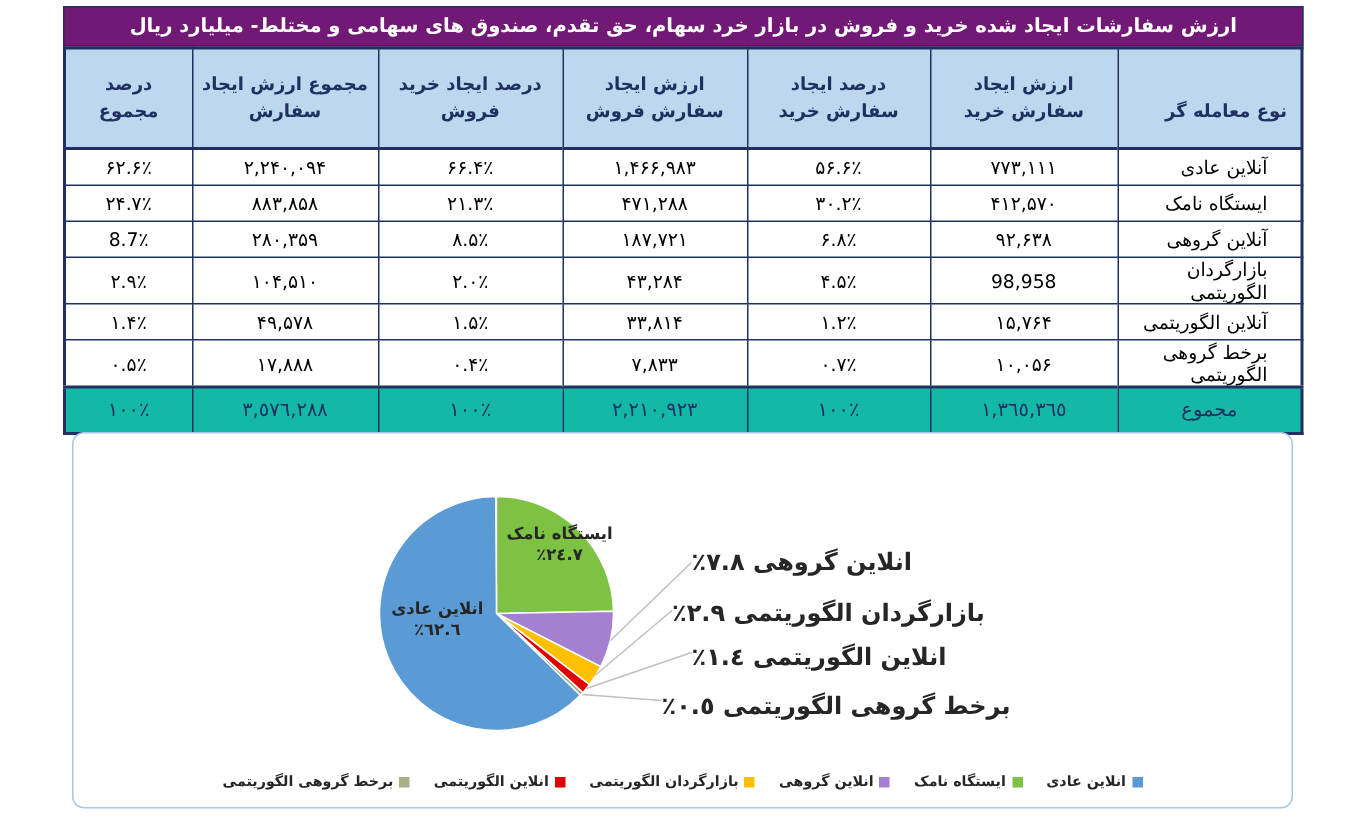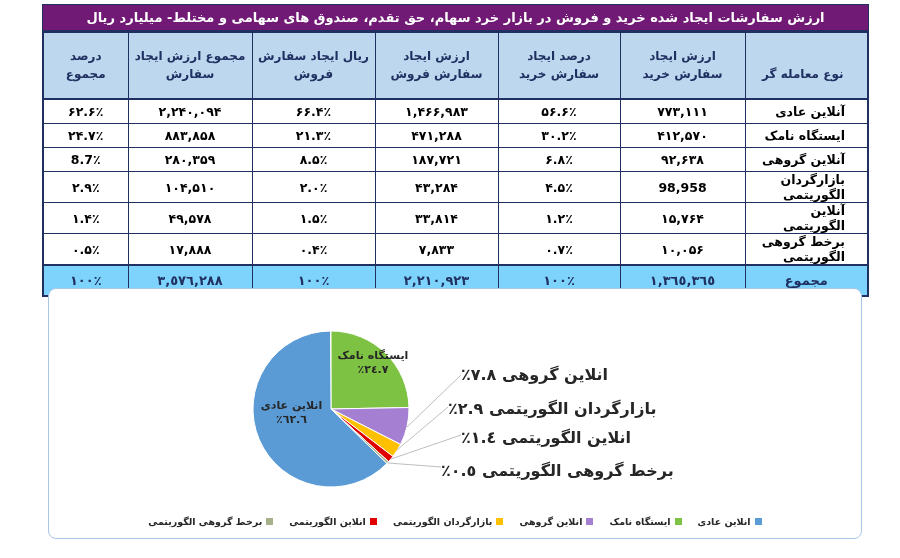--- a/index.html
+++ b/index.html
@@ -16,28 +16,28 @@
   table.orders{
     width:100%;border-collapse:collapse;table-layout:fixed;direction:rtl;
     border:2px solid #1F3061;
   }
   table.orders th{
     background:#BDD7EE;color:#1F3061;font-weight:700;font-size:12px;
     border:1px solid #1F3061;border-bottom:2px solid #1F3061;
     height:48px;vertical-align:bottom;text-align:center;
     padding:2px 4px 15px 4px;line-height:1.5;
   }
-  table.orders th.type-h{padding-left:2px;padding-right:9px;margin-left:24px;}
+  table.orders th.type-h{text-align:right;padding-left:2px;padding-right:9px;margin-left:24px;}
   table.orders td{
-    border:1px solid #1F3061;height:23px;font-size:12.5px;font-weight:700;
+    border:1px solid #1F3061;height:23px;font-size:12.5px;font-weight:400;
     color:#000000;text-align:center;padding:0 2px;background:#ffffff;margin-top:12px;
   }
   table.orders td.type-cell{text-align:right;padding-right:22px;}
   table.orders tr.total-row td{
-    background:#7dd3fc;color:#1F3061;height:29px;font-size:13px;
+    background:#14b8a6;color:#1F3061;height:29px;font-size:13px;
     border-top:2px solid #1F3061;
   }
   
   .chart-box{
     position:absolute;left:48px;top:288px;width:812px;height:249px;
     border:1px solid #A9C7E8;border-radius:8px;background:#ffffff;
   }
   .chart-title{
     position:absolute;top:7px;left:0;right:0;text-align:center;direction:rtl;
     font-size:11.5px;font-weight:700;color:#3b3b3b;
@@ -79,21 +79,21 @@
         <col style="width:123px">
         <col style="width:124px">
       <col style="width:85px">
     </colgroup>
     <thead>
       <tr>
         <th class="type-h">نوع معامله گر</th>
         <th>ارزش ایجاد سفارش خرید</th>
         <th>درصد ایجاد سفارش خرید</th>
         <th>ارزش ایجاد سفارش فروش</th>
-        <th>ریال ایجاد سفارش فروش</th>
+        <th>درصد ایجاد خرید فروش</th>
         <th>مجموع ارزش ایجاد سفارش</th>
         <th>درصد مجموع</th>
       </tr>
     </thead>
     <tbody>
         <tr>
           <td class="type-cell">آنلاین عادی</td>
           <td>۷۷۳,۱۱۱</td>
           <td>۵۶.۶٪</td>
           <td>۱,۴۶۶,۹۸۳</td>

